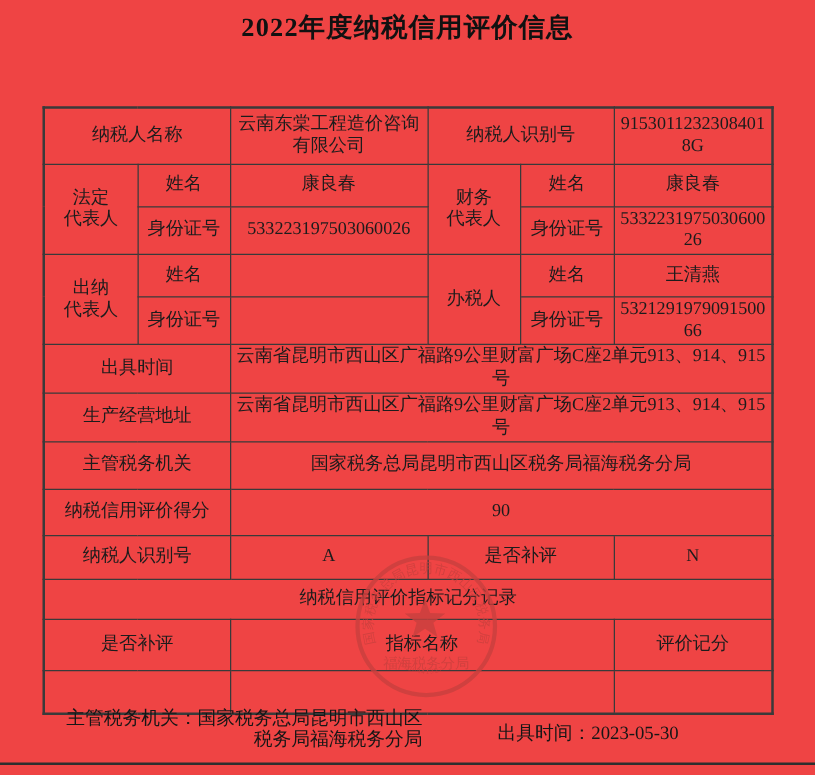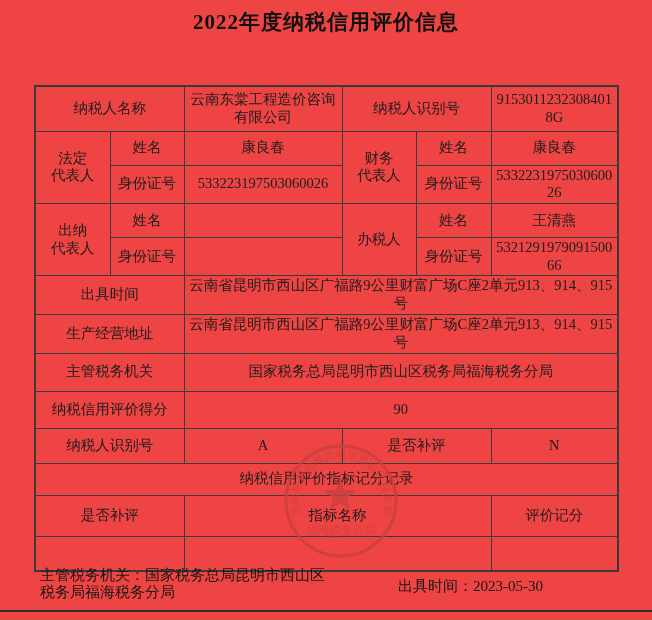--- a/index.html
+++ b/index.html
@@ -18,21 +18,21 @@
   table.info td {
     border:1.5px solid #3a3a3a; text-align:center; vertical-align:middle;
     font-size:14.5px; line-height:1.22; padding:1px 3px;
     word-break:break-all; overflow:hidden;
   }
   .prelines { white-space:pre-line; }
   tr.h45{height:45px} tr.h34{height:34px} tr.h36{height:36px} tr.h39{height:39px}
   tr.h38{height:38px} tr.h37{height:37px} tr.h35{height:35px} tr.h32{height:32px}
   tr.h41{height:41px}
   .footer-left {
-    position:absolute; left:40px; top:567px; width:298px; text-align:left;
+    position:absolute; left:40px; top:567px; width:298px; text-align:right;
     font-size:15px; line-height:17px; color:#161616;
   }
   .footer-right {
     position:absolute; left:398px; top:577px; font-size:15px; color:#161616;
   }
   .bottom-rule {
     position:absolute; left:0; top:610px; width:652px; height:2px; background:#2e2e2e;
   }
   .stamp {
     position:absolute; left:265px; top:428px; width:155px; height:155px;

